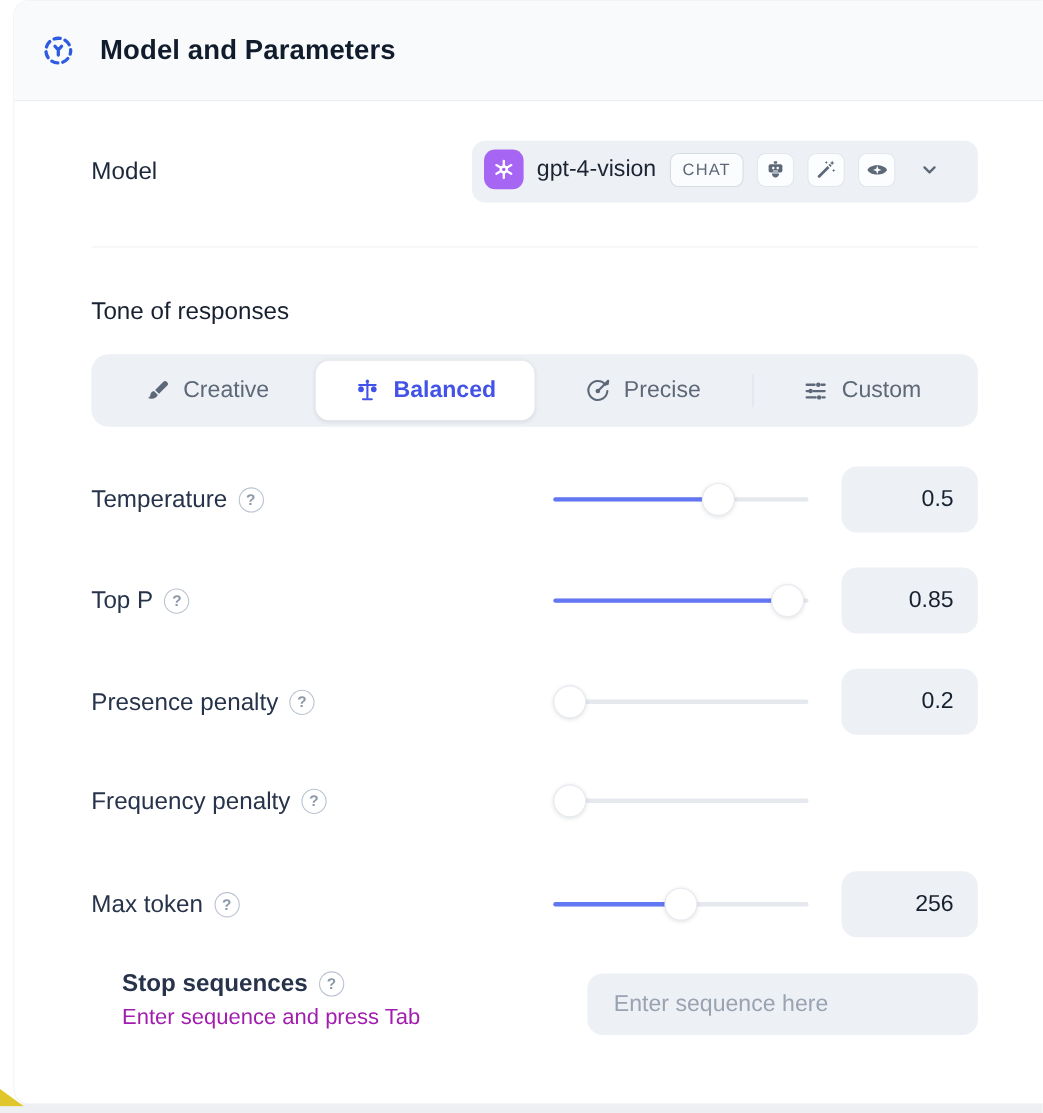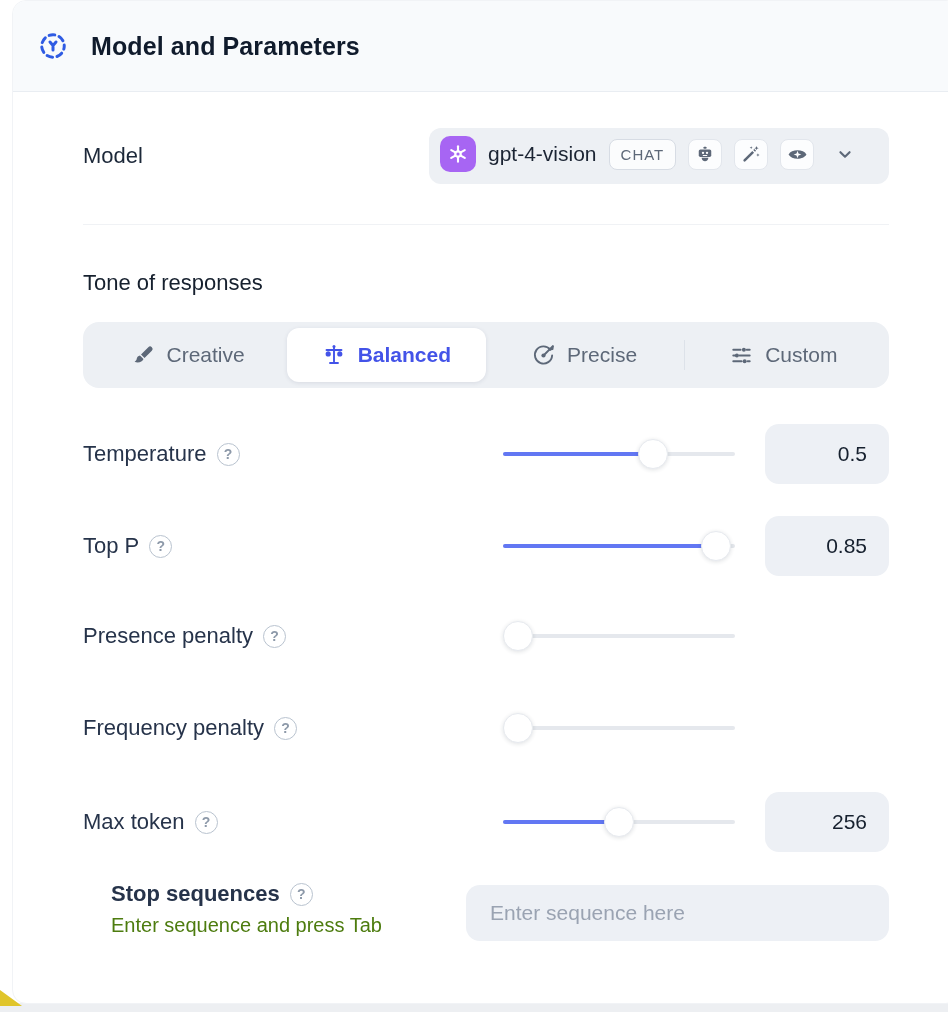--- a/index.html
+++ b/index.html
@@ -94,23 +94,23 @@
   .value-box {
     height:60px; background:#edf0f5; border-radius:14px;
     display:flex; align-items:center; justify-content:flex-end; padding-right:22px;
     font-size:21px; color:#16202e;
   }
 
   
   .stop-row { margin-top:33px; display:flex; justify-content:space-between; align-items:flex-start;margin-left:28px; }
   .stop-label-wrap { display:flex; align-items:center; gap:10px; }
   .stop-label { font-size:22px; font-weight:600; color:#26334a; }
-  .stop-hint { margin-top:7px; font-size:20px; color:#4d7c0f; }
+  .stop-hint { margin-top:7px; font-size:20px; color:#a21caf; }
   .stop-input {
-    width:423px; height:56px; background:#edf0f5; border:none; border-radius:14px;
+    width:355px; height:56px; background:#edf0f5; border:none; border-radius:14px;
     padding:0 24px; font-size:21px; color:#26334a; font-family:inherit; outline:none; margin-top:4px;
   }
   .stop-input::placeholder { color:#9aa3b2; }
 
   svg { display:block; }
 </style>
 </head>
 <body>
 
 <div class="bg-strip"></div>
@@ -264,20 +264,21 @@
     <div class="param-row">
       <div class="param-label-wrap">
         <span class="param-label">Presence penalty</span>
         <span class="help-icon">?</span>
       </div>
       <div class="slider">
         <div class="track"></div>
         <div class="fill" style="width: 0%;"></div>
         <div class="thumb" style="left: calc(0% + 0px);"></div>
       </div>
+      <div class="value-box">0.2</div>
     </div>
 
     <div class="param-row">
       <div class="param-label-wrap">
         <span class="param-label">Frequency penalty</span>
         <span class="help-icon">?</span>
       </div>
       <div class="slider">
         <div class="track"></div>
         <div class="fill" style="width: 0%;"></div>

